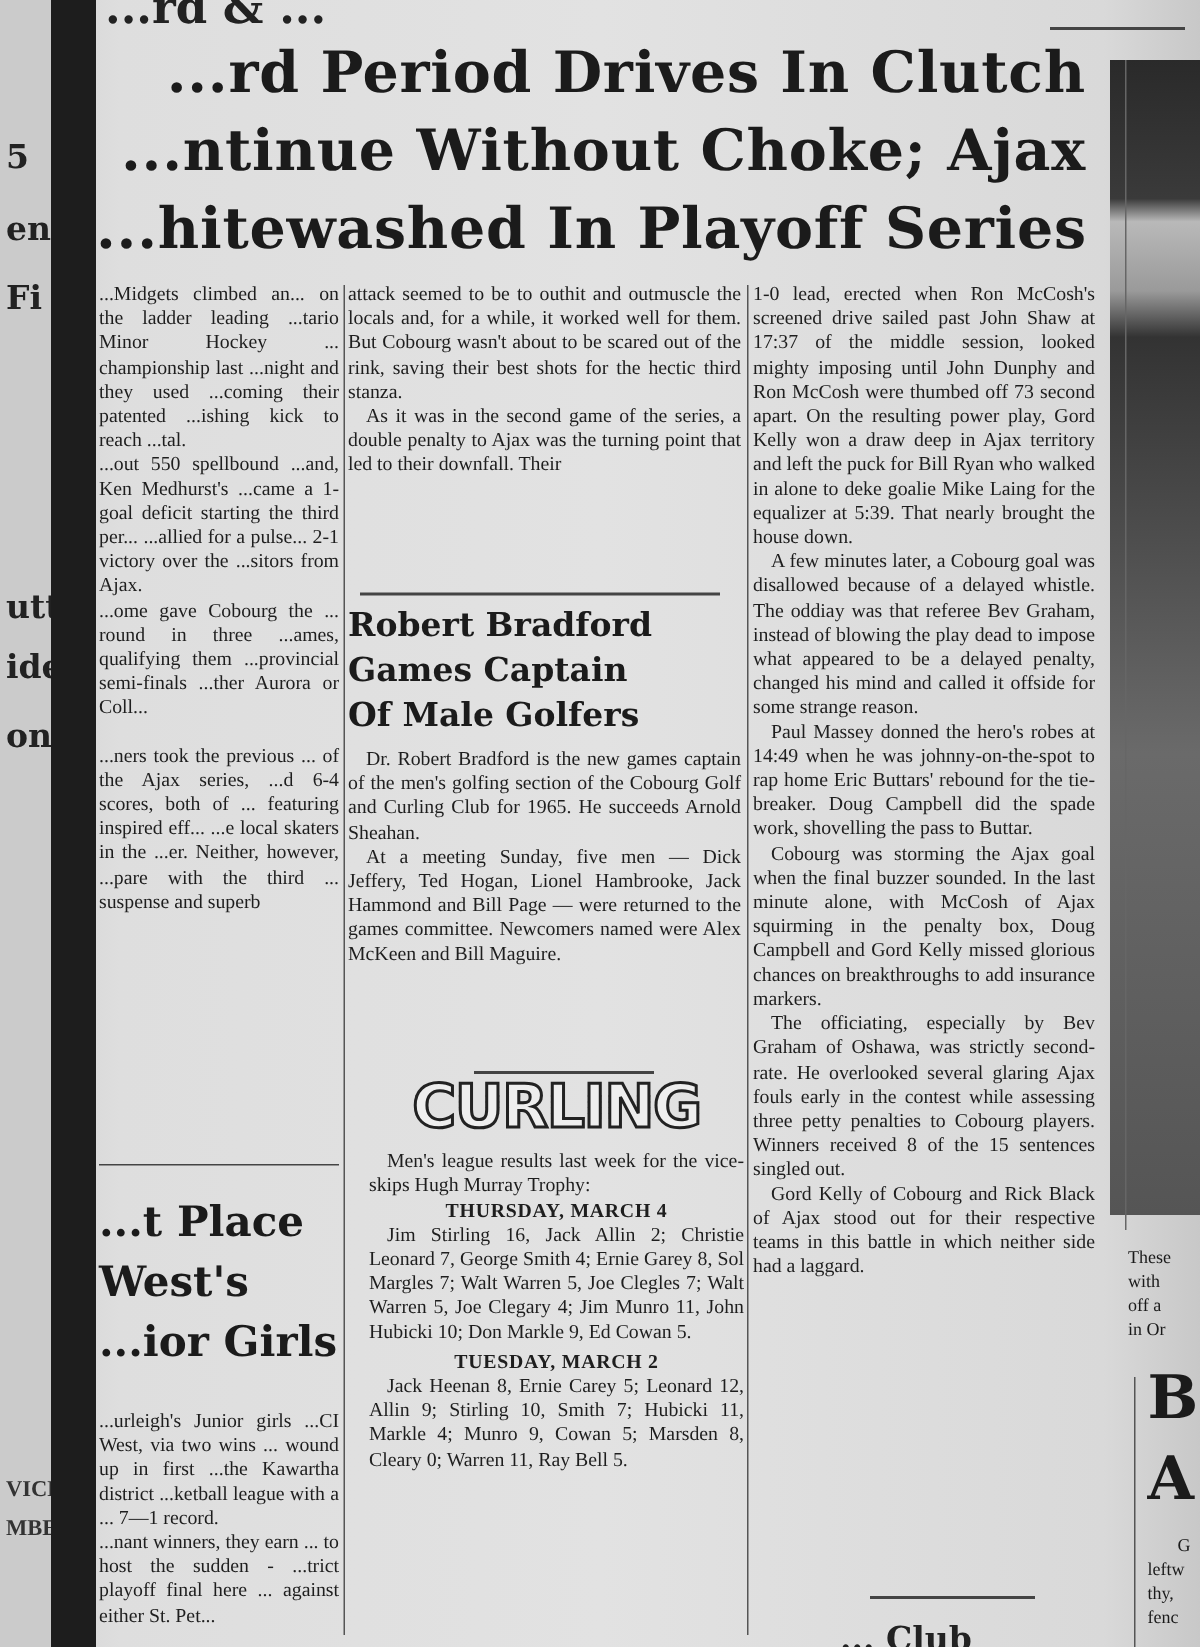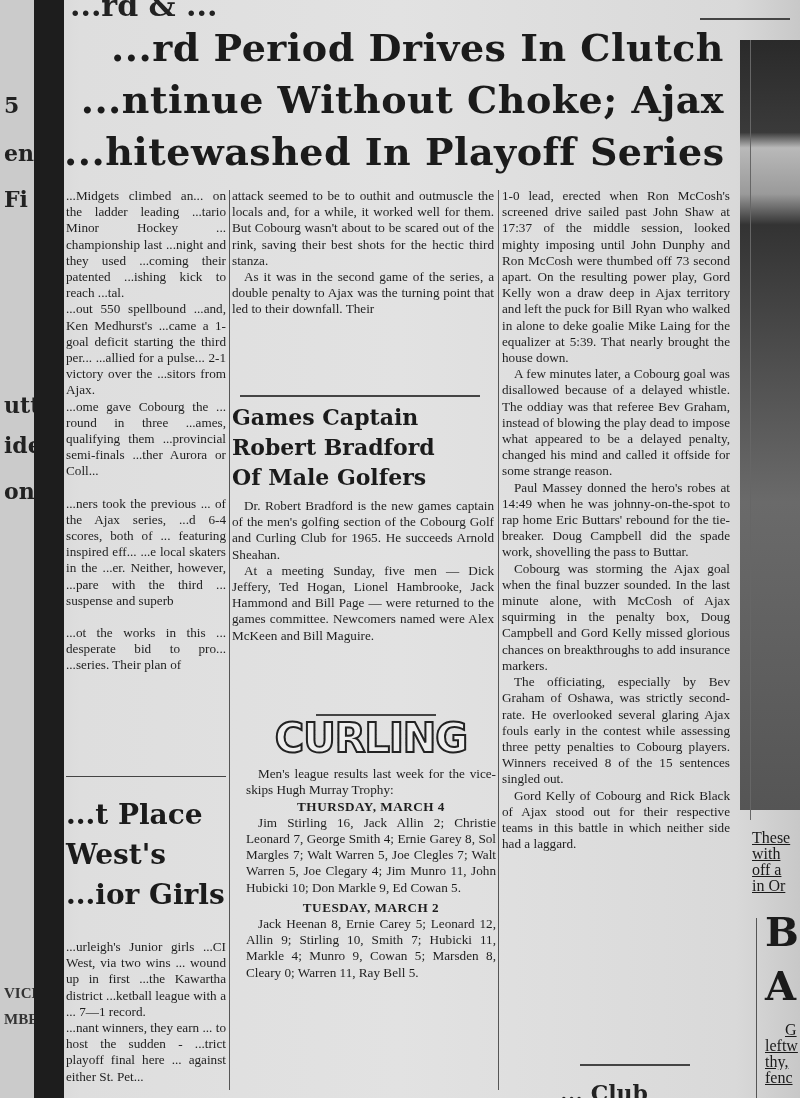--- a/index.html
+++ b/index.html
@@ -17,21 +17,21 @@
   .col .ind { text-indent:12px; }
   .c1 { left:66px; top:188px; width:160px; }
   .c2 { left:232px; top:188px; width:262px; }
   .c3 { left:502px; top:188px; width:228px; }
   .vrule { position:absolute; width:1px; background:#555; }
   .hrule { position:absolute; height:2px; background:#444; }
   .subhead { font-family:"DejaVu Serif", serif; font-weight:900; font-size:22px; line-height:30px; color:#1b1b1b; text-align:left; }
   .curling { font-family:"DejaVu Sans", sans-serif; font-weight:900; font-size:40px; letter-spacing:-1px; color:#eee; -webkit-text-stroke:2px #222; text-align:center; background-image:repeating-linear-gradient(0deg, transparent 0 3px, rgba(0,0,0,.25) 3px 4px), repeating-linear-gradient(90deg, transparent 0 3px, rgba(0,0,0,.25) 3px 4px); -webkit-background-clip:text; background-clip:text; }
   .day { text-align:center; font-weight:bold; letter-spacing:0.5px; }
   .right-photo { position:absolute; left:740px; top:40px; width:60px; height:770px; background:linear-gradient(180deg,#2a2a2a 0%,#3a3a3a 12%,#b9b9b9 14%,#9a9a9a 20%,#333 24%,#6a6a6a 60%,#555 100%); }
-  .right-frag { position:absolute; left:752px; font-size:16px; line-height:16px; white-space:nowrap; overflow:hidden; width:48px;text-decoration:underline; }
+  .right-frag { position:absolute; left:752px; font-size:12px; line-height:16px; white-space:nowrap; overflow:hidden; width:48px; }
   .right-big { position:absolute; left:765px; font-family:"DejaVu Serif", serif; font-weight:900; font-size:40px; color:#1b1b1b; }
   .topline { position:absolute; left:700px; top:18px; width:90px; height:2px; background:#444; }
   .bottom-frag { position:absolute; left:560px; top:1080px; font-family:"DejaVu Serif", serif; font-weight:900; font-size:22px; color:#222; white-space:nowrap; }
 </style>
 </head>
 <body>
 
 <div class="page">
 
   <div class="left-strip">
@@ -53,21 +53,20 @@
     <div>...rd Period Drives In Clutch</div>
     <div style="padding-left:4px">...ntinue Without Choke; Ajax</div>
     <div>...hitewashed In Playoff Series</div>
   </div>
 
   <div class="col c1">
     <p>...Midgets climbed an... on the ladder leading ...tario Minor Hockey ... championship last ...night and they used ...coming their patented ...ishing kick to reach ...tal.</p>
     <p>...out 550 spellbound ...and, Ken Medhurst's ...came a 1-goal deficit starting the third per... ...allied for a pulse... 2-1 victory over the ...sitors from Ajax.</p>
     <p>...ome gave Cobourg the ... round in three ...ames, qualifying them ...provincial semi-finals ...ther Aurora or Coll...</p>
     <p style="margin-top:16px">...ners took the previous ... of the Ajax series, ...d 6-4 scores, both of ... featuring inspired eff... ...e local skaters in the ...er. Neither, however, ...pare with the third ... suspense and superb</p>
-    <p style="margin-top:16px">...ot the works in this ... desperate bid to pro... ...series. Their plan of</p>
   </div>
   <div class="hrule" style="left:66px;top:776px;width:160px;height:1px"></div>
 
   <div class="col c1" style="top:795px">
     <div class="subhead" style="font-size:28px;line-height:40px;">
       <div>...t Place</div>
       <div>West's</div>
       <div>...ior Girls</div>
     </div>
     <p style="margin-top:24px">...urleigh's Junior girls ...CI West, via two wins ... wound up in first ...the Kawartha district ...ketball league with a ... 7—1 record.</p>
@@ -77,22 +76,22 @@
   <div class="vrule" style="left:229px;top:190px;height:900px"></div>
 
   <div class="col c2">
     <p>attack seemed to be to outhit and outmuscle the locals and, for a while, it worked well for them. But Cobourg wasn't about to be scared out of the rink, saving their best shots for the hectic third stanza.</p>
     <p class="ind">As it was in the second game of the series, a double penalty to Ajax was the turning point that led to their downfall. Their</p>
   </div>
   <div class="hrule" style="left:240px;top:395px;width:240px"></div>
 
   <div class="col c2" style="top:402px">
     <div class="subhead">
+      <div>Robert Bradford</div>
       <div>Games Captain</div>
-      <div>Robert Bradford</div>
       <div>Of Male Golfers</div>
     </div>
     <p class="ind" style="margin-top:6px">Dr. Robert Bradford is the new games captain of the men's golfing section of the Cobourg Golf and Curling Club for 1965. He succeeds Arnold Sheahan.</p>
     <p class="ind">At a meeting Sunday, five men — Dick Jeffery, Ted Hogan, Lionel Hambrooke, Jack Hammond and Bill Page — were returned to the games committee. Newcomers named were Alex McKeen and Bill Maguire.</p>
   </div>
   <div class="hrule" style="left:316px;top:714px;width:120px"></div>
 
   <div class="col c2" style="top:730px;left:246px;width:250px">
     <div class="curling">CURLING</div>
     <p class="ind" style="margin-top:20px">Men's league results last week for the vice-skips Hugh Murray Trophy:</p>

